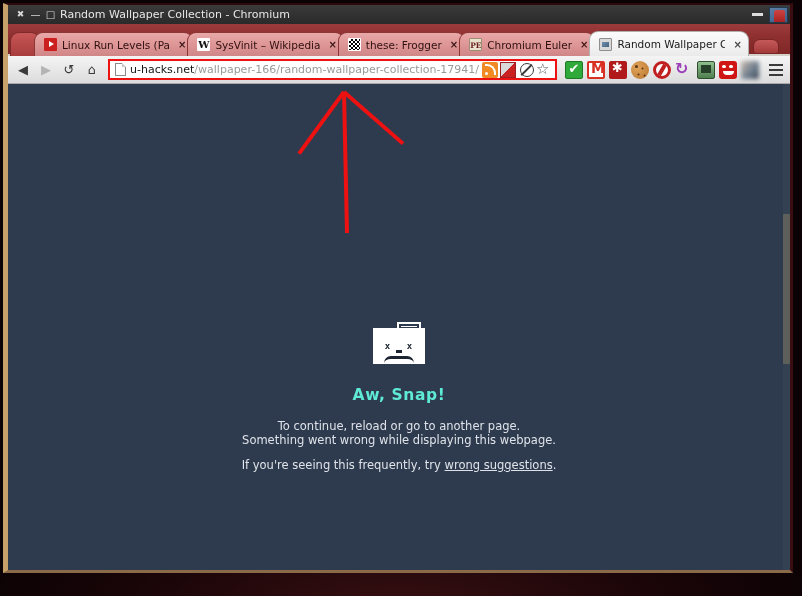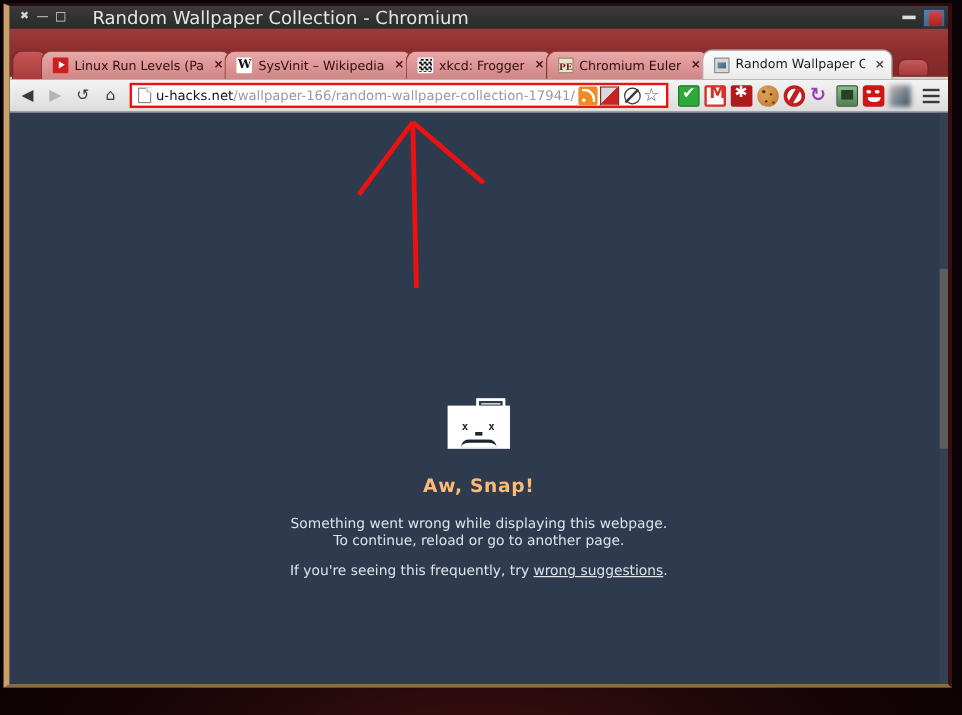--- a/index.html
+++ b/index.html
@@ -54,23 +54,23 @@
   }
   .tb-btn {
     width: 15px; height: 16px;
     display: flex; align-items: center; justify-content: center;
     color: #d8d8d8; font-size: 10px; line-height: 1;
     font-family: "DejaVu Sans", sans-serif;
     cursor: default;
   }
   .tb-btn.close { font-weight: bold; font-size: 9px; }
   #titlebar .title {
-    margin-left: 19px;
+    margin-left: 2px;
     color: #e6e6e6;
-    font-size: 15px;
+    font-size: 11px;
     font-family: "DejaVu Sans", sans-serif;
     white-space: nowrap;
   }
   #titlebar .right-ctl {
     position: absolute; right: 2px; top: 0;
     height: 19px; display: flex; align-items: center; gap: 2px;
   }
   .min-glyph {
     width: 11px; height: 3px; background: #ddd; margin-right: 4px;
   }
@@ -82,21 +82,21 @@
   }
   .win-thumb::after {
     content: ""; position: absolute; left: 4px; top: 2px;
     width: 11px; height: 12px;
     background: linear-gradient(180deg,#c44 0%, #a22 100%);
     border-radius: 2px 2px 0 0;
   }
 
   
   #tabstrip {
-    height: 42px;
+    height: 32px;
     background: linear-gradient(180deg, #9d3b3b 0%, #8e2f2f 40%, #7e2626 100%);
     display: flex; align-items: flex-end;
     flex: 0 0 auto;
     padding-left: 2px;
     position: relative;
   }
   #tabstrip::before {
     content: ""; position: absolute; left: 0; right: 0; bottom: 0;
     height: 2px; background: #d4d0c8;
   }
@@ -316,21 +316,21 @@
     width: 30px; height: 7px;
     border-top: 3px solid #1b2430;
     border-radius: 14px 14px 0 0;
   }
 
   #aw-snap {
     font-size: 15.5px;
     font-weight: bold;
     letter-spacing: 0.6px;
     margin-bottom: 16px;
-    color: #fdba74;
+    color: #5eead4;
   }
   .msg-line {
     font-size: 11.5px;
     line-height: 13.5px;
     color: #dfe3e9;
   }
   #msg-gap { height: 12px; }
   #suggest-link {
     color: #dfe3e9;
     text-decoration: underline;
@@ -386,21 +386,21 @@
         </div>
 
         <div class="tab">
           <span class="favicon fav-wiki">W</span>
           <span class="tab-title">SysVinit – Wikipedia</span>
           <span class="tab-close">×</span>
         </div>
 
         <div class="tab">
           <span class="favicon fav-xkcd"></span>
-          <span class="tab-title">xkcd: Frogger</span>
+          <span class="tab-title">these: Frogger</span>
           <span class="tab-close">×</span>
         </div>
 
         <div class="tab">
           <span class="favicon fav-euler">PE</span>
           <span class="tab-title">Chromium Euler</span>
           <span class="tab-close">×</span>
         </div>
 
         <div class="tab active">
@@ -450,22 +450,22 @@
             <div class="tab-flap"></div>
             <div class="body">
               <span class="eye l">x</span>
               <span class="eye r">x</span>
               <span class="nose"></span>
               <span class="mouth"></span>
             </div>
           </div>
 
           <div id="aw-snap">Aw, Snap!</div>
+          <div class="msg-line">To continue, reload or go to another page.</div>
           <div class="msg-line">Something went wrong while displaying this webpage.</div>
-          <div class="msg-line">To continue, reload or go to another page.</div>
           <div id="msg-gap"></div>
           <div class="msg-line"><span>If you're seeing this frequently, try </span><span id="suggest-link">wrong suggestions</span><span>.</span></div>
         </div>
 
         <svg id="arrow-svg" viewBox="0 0 782 489" preserveAspectRatio="none">
           <g stroke="#ee1111" stroke-width="4" fill="none" stroke-linecap="butt">
             <line x1="336" y1="8" x2="339" y2="150"></line>
             <line x1="336" y1="8" x2="291" y2="70"></line>
             <line x1="336" y1="8" x2="395" y2="60"></line>
           </g>

